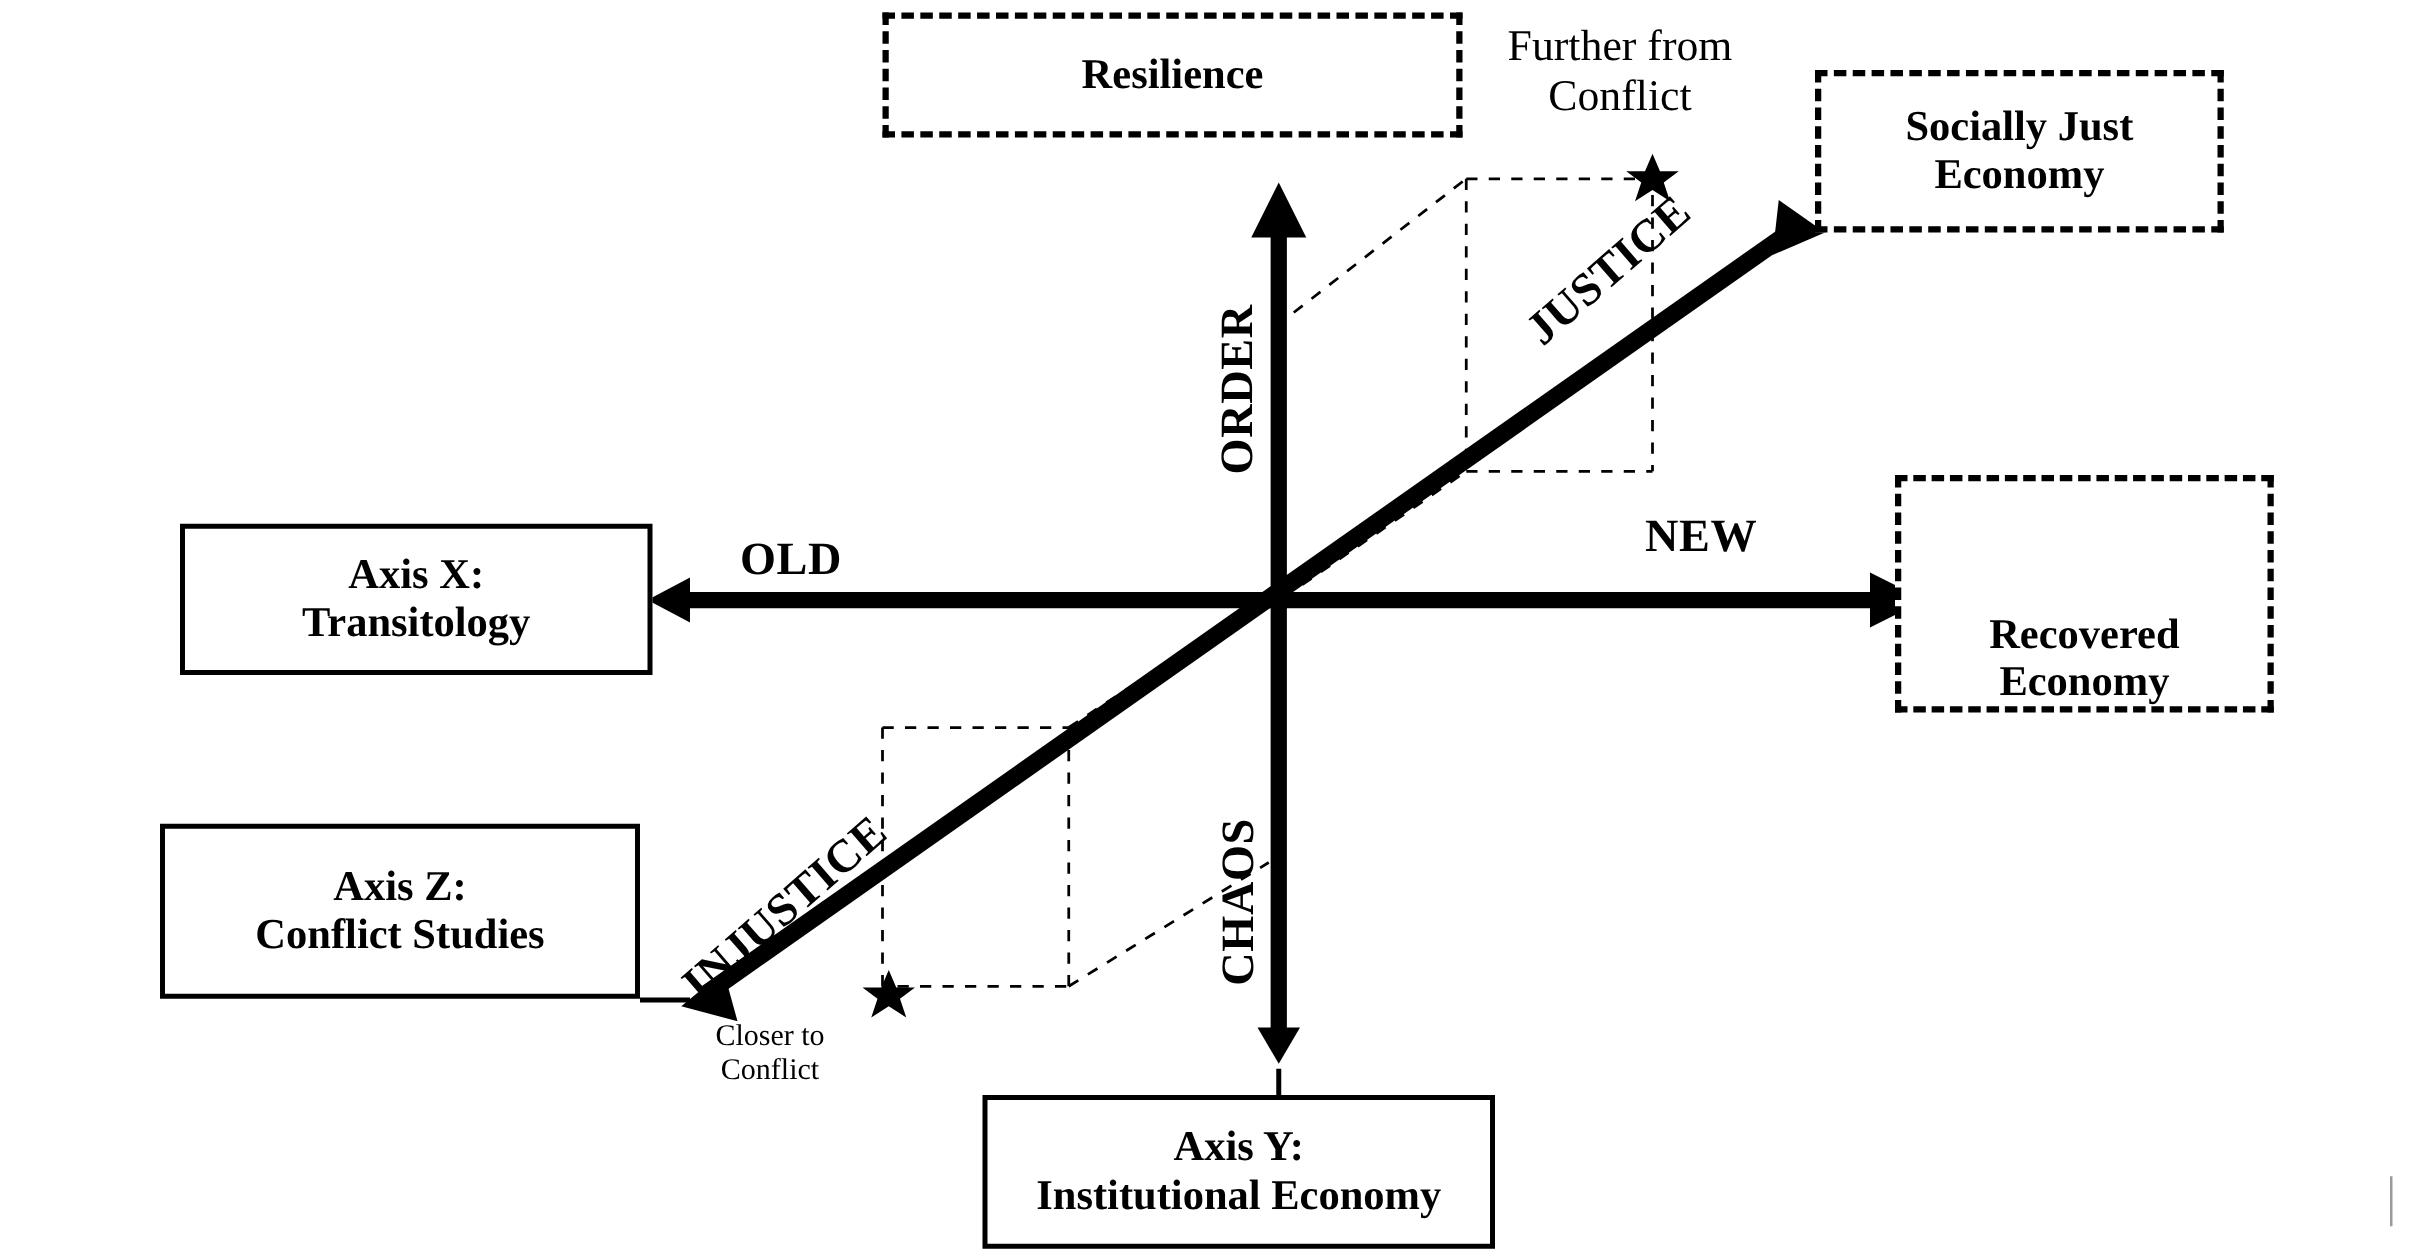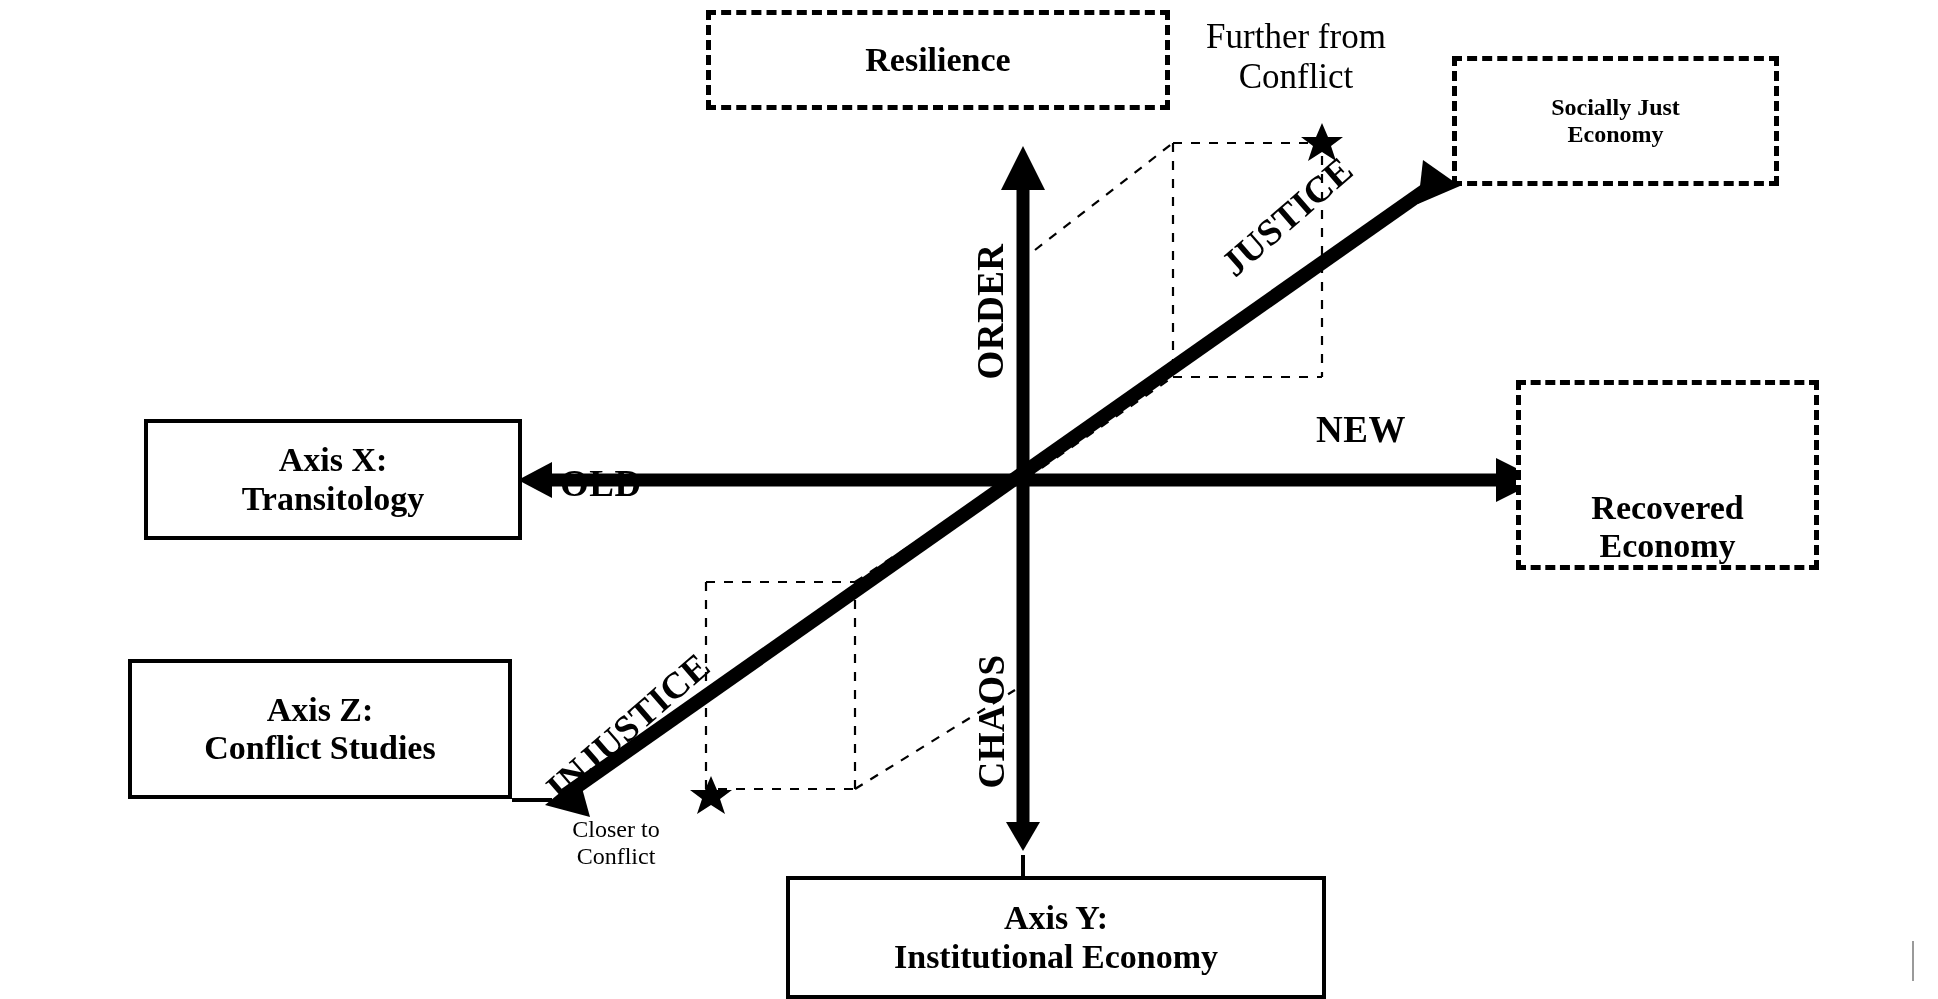--- a/index.html
+++ b/index.html
@@ -156,21 +156,21 @@
     </g>
 
   </svg>
 
   <div class="lbl-box dashed" style="left:706px; top:10px; width:464px; height:100px; font-size:34px;">
     <div class="inner">
       <div>Resilience</div>
     </div>
   </div>
 
-  <div class="lbl-box dashed" style="left:1452px; top:56px; width:327px; height:130px; font-size:24px;">
+  <div class="lbl-box dashed" style="left:1452px; top:56px; width:327px; height:130px; font-size:34px;">
     <div class="inner">
       <div>Socially Just</div>
       <div>Economy</div>
     </div>
   </div>
 
   <div class="lbl-box dashed" style="left:1516px; top:380px; width:303px; height:190px; font-size:34px;align-items:flex-end;">
     <div class="inner">
       <div>Recovered</div>
       <div>Economy</div>
@@ -184,38 +184,38 @@
     </div>
   </div>
 
   <div class="lbl-box solid" style="left:144px; top:419px; width:378px; height:121px; font-size:34px;">
     <div class="inner">
       <div>Axis X:</div>
       <div>Transitology</div>
     </div>
   </div>
 
-  <div class="lbl-box solid" style="left:786px; top:876px; width:540px; height:123px; font-size:34px;">
+  <div class="lbl-box solid" style="left:786px; top:876px; width:410px; height:123px; font-size:34px;">
     <div class="inner">
       <div>Axis Y:</div>
       <div>Institutional Economy</div>
     </div>
   </div>
 
   <div class="plain-text" style="left:1180px; top:17px; width:232px; font-size:35px;">
     <div>Further from</div>
     <div>Conflict</div>
   </div>
 
   <div class="plain-text" style="left:506px; top:816px; width:220px; font-size:24px;">
     <div>Closer to</div>
     <div>Conflict</div>
   </div>
 
-  <div class="axis-word" style="left:560px; top:426px; font-size:37px;margin-top:36px;">OLD</div>
+  <div class="axis-word" style="left:592px; top:426px; font-size:37px;">OLD</div>
 
   <div class="axis-word" style="left:1316px; top:408px; font-size:37px;">NEW</div>
 
   <div class="axis-word vert" style="left:900px; top:290px; width:180px; text-align:center; font-size:37px;">ORDER</div>
 
   <div class="axis-word vert" style="left:896px; top:700px; width:190px; text-align:center; font-size:37px;">CHAOS</div>
 
   <div class="axis-word diag-up" style="left:1192px; top:195px; width:190px; text-align:center; font-size:37px;">JUSTICE</div>
 
   <div class="axis-word diag-up" style="left:508px; top:705px; width:240px; text-align:center; font-size:37px;">INJUSTICE</div>

